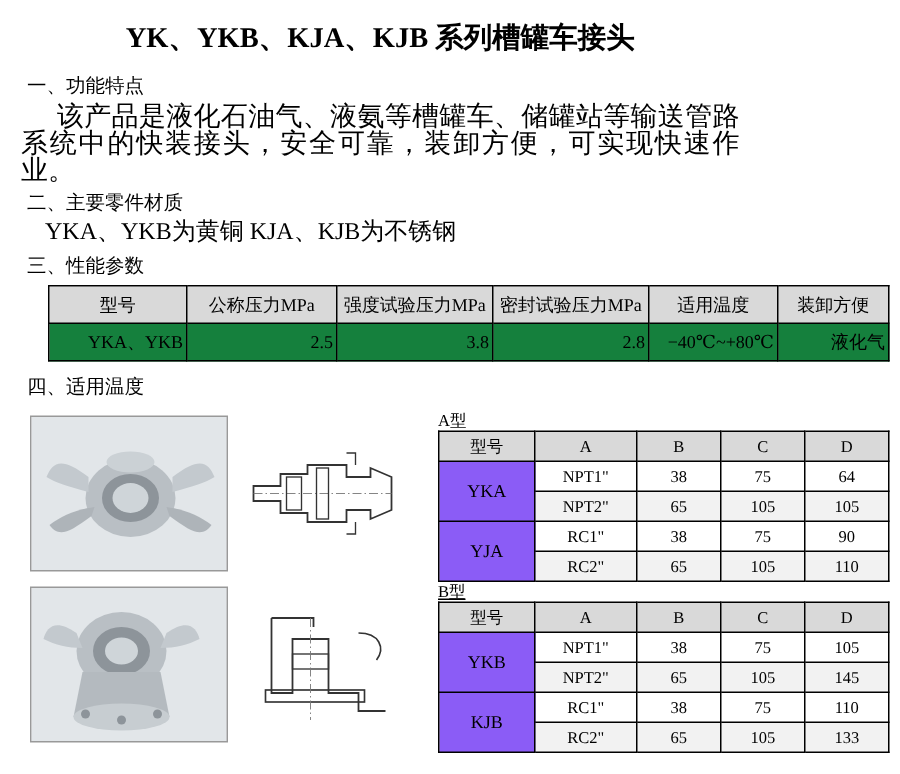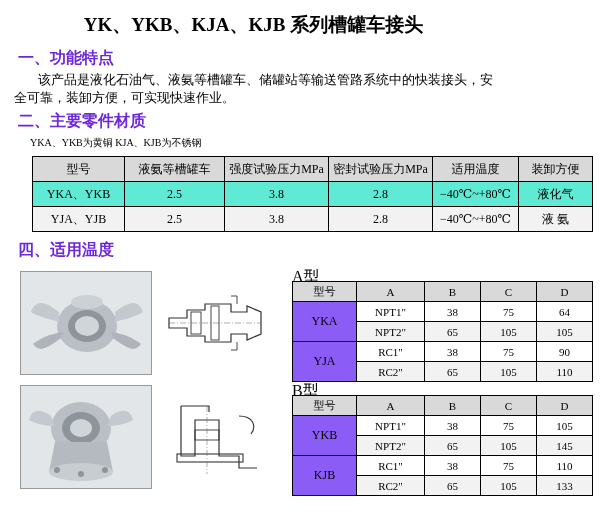--- a/index.html
+++ b/index.html
@@ -23,34 +23,34 @@
   .title {
     text-align: center;
     font-size: 19px;
     font-weight: bold;
     letter-spacing: 0px;
     padding-top: 12px;
     padding-bottom: 6px;
     font-family: "Liberation Serif", "DejaVu Serif", serif;
   }
   .section-head {
-    color: #6d28d9;
-    font-weight: bold;
-    font-size: 16px;
+    color: #000000;
+    font-weight: normal;
+    font-size: 13px;
     margin: 4px 0 2px 18px;
   }
   .para {
-    font-size: 13px;
+    font-size: 18px;
     line-height: 18px;
     margin: 0 14px 0 14px;
     text-indent: 24px;
     text-align: justify;
   }
   .para2 {
-    font-size: 10px;
+    font-size: 16px;
     line-height: 18px;
     margin: 0 14px 0 30px;
   }
 
   
   table.perf {
     border-collapse: collapse;
     margin: 4px 0 0 32px;
     width: 536px;
     table-layout: fixed;
@@ -59,21 +59,21 @@
     border: 1px solid #000000;
     text-align: center;
     font-size: 12px;
     height: 24px;
     padding: 0 2px;
   }
   table.perf th {
     background: #d9d9d9;
     font-weight: normal;
   }
-  table.perf tr.row-a td { background: #5eead4; }
+  table.perf tr.row-a td { background: #15803d; text-align: right; }
   table.perf tr.row-b td { background: #f2f2f2; }
 
   
   .dims {
     position: relative;
     margin-top: 6px;
   }
   .img-block {
     position: absolute;
     border: 1px solid #999999;
@@ -86,21 +86,21 @@
     height: 102px;
   }
   .img-draw {
     width: 110px;
     height: 102px;
     background: #ffffff;
     border: 1px solid #ffffff;
   }
   .blk-label {
     position: absolute;
-    font-size: 16px;
+    font-size: 11px;
   }
   table.dim {
     border-collapse: collapse;
     table-layout: fixed;
     width: 300px;
     position: absolute;
   }
   table.dim th, table.dim td {
     border: 1px solid #000000;
     text-align: center;
@@ -121,57 +121,50 @@
 <div class="page">
 
   <div class="title">YK、YKB、KJA、KJB 系列槽罐车接头</div>
 
   <div class="section-head">一、功能特点</div>
   <div class="para">该产品是液化石油气、液氨等槽罐车、储罐站等输送管路系统中的快装接头，安全可靠，装卸方便，可实现快速作业。</div>
 
   <div class="section-head">二、主要零件材质</div>
   <div class="para2">YKA、YKB为黄铜    KJA、KJB为不锈钢</div>
 
+  <div class="section-head">三、性能参数</div>
 
   <table class="perf">
     <colgroup>
       <col style="width:92px">
       <col style="width:100px">
       <col style="width:104px">
       <col style="width:104px">
       <col style="width:86px">
       <col style="width:74px">
     </colgroup>
     <thead>
       <tr>
         <th>型号</th>
-        <th>液氨等槽罐车</th>
+        <th>公称压力MPa</th>
         <th>强度试验压力MPa</th>
         <th>密封试验压力MPa</th>
         <th>适用温度</th>
         <th>装卸方便</th>
       </tr>
     </thead>
     <tbody>
       <tr class="row-a">
         <td>YKA、YKB</td>
         <td>2.5</td>
         <td>3.8</td>
         <td>2.8</td>
         <td>−40℃~+80℃</td>
         <td>液化气</td>
       </tr>
-      <tr class="row-b">
-        <td>YJA、YJB</td>
-        <td>2.5</td>
-        <td>3.8</td>
-        <td>2.8</td>
-        <td>−40℃~+80℃</td>
-        <td>液  氨</td>
-      </tr>
     </tbody>
   </table>
 
   <div class="section-head" style="margin-top:8px;">四、适用温度</div>
 
   <div class="dims">
 
     <div class="img-block img-photo" style="top:4px;">
       <svg width="130" height="102" viewBox="0 0 130 102">
         <rect x="0" y="0" width="130" height="102" fill="#e2e6e9"></rect>

